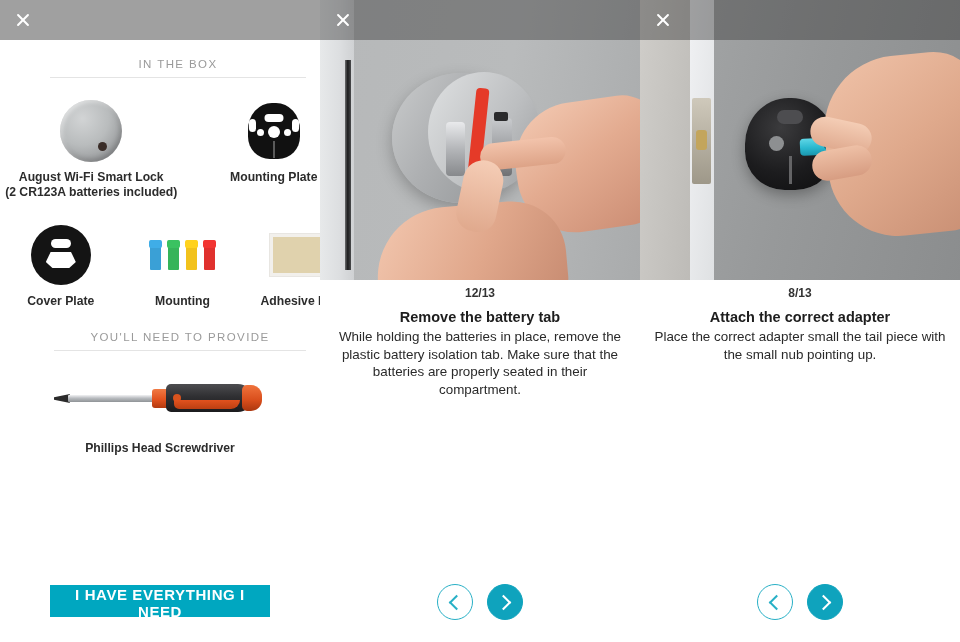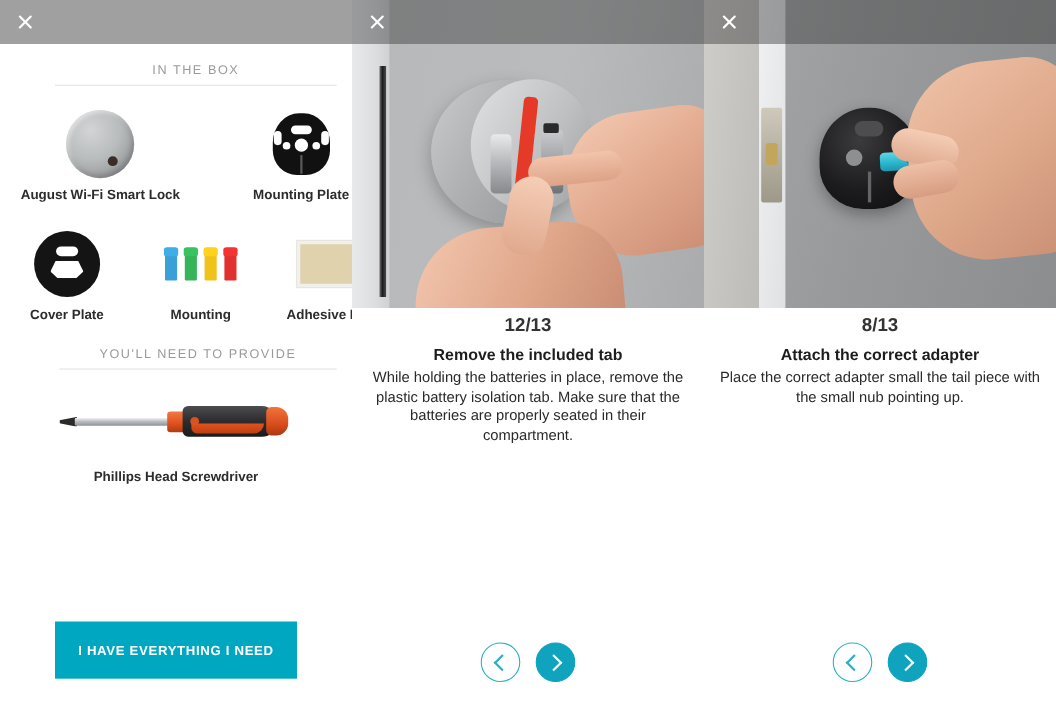--- a/index.html
+++ b/index.html
@@ -273,47 +273,47 @@
     position: absolute;
     left: 188px; top: 2px;
     width: 20px; height: 26px;
     background: linear-gradient(180deg, #f0733c 0%, #d84d1b 60%, #ab370f 100%);
     border-radius: 5px 11px 11px 5px;
   }
 
   .cta {
     position: absolute;
     left: 50px; bottom: 25px;
-    width: 220px; height: 52px;
+    width: 220px; height: 32px;
     background: #00a7c0;
     color: #ffffff;
     border: none;
     font-family: "Liberation Sans", sans-serif;
-    font-size: 12px;
+    font-size: 15px;
     font-weight: bold;
     letter-spacing: 0.6px;
     cursor: pointer;
   }
 
   
   .photo {
     position: absolute;
     top: 0; left: 0;
     width: 320px; height: 280px;
     overflow: hidden;
   }
   .caption-wrap {
     position: absolute;
     top: 280px; left: 0;
     width: 320px;
     text-align: center;
     color: #1d1d1d;
   }
   .step-count {
-    font-size: 17px;
+    font-size: 12px;
     font-weight: bold;
     padding-top: 6px;
     color: #333333;
   }
   .step-title {
     font-size: 14.5px;
     font-weight: bold;
     padding-top: 9px;
   }
   .step-desc {
@@ -572,20 +572,21 @@
         <div class="divider"></div>
       </div>
 
       <div class="grid-row" style="margin-top:14px;">
         <div class="cell">
           <div class="art">
             <div class="lock-knob"></div>
           </div>
           <div class="cap">
             <div>August Wi-Fi Smart Lock</div>
+            <div>(2 CR123A batteries included)</div>
           </div>
         </div>
         <div class="cell">
           <div class="art">
             <div class="mount-plate">
               <div class="wing-l"></div>
                 <div class="wing-r"></div>
               <div class="slot"></div>
                 <div class="hole-c"></div>
               <div class="hole-l"></div>
@@ -666,21 +667,21 @@
       <div class="p1-hand-b"></div>
       <div class="p1-finger2"></div>
     </div>
 
     <div class="topbar shade">
       <div class="close-btn"></div>
     </div>
 
     <div class="caption-wrap">
       <div class="step-count">12/13</div>
-      <div class="step-title">Remove the included tab</div>
+      <div class="step-title">Remove the battery tab</div>
       <div class="step-desc">While holding the batteries in place, remove the plastic battery isolation tab. Make sure that the batteries are properly seated in their compartment.</div>
     </div>
 
     <div class="nav">
       <div class="nav-btn prev">
         <span class="chev left"></span>
       </div>
       <div class="nav-btn next">
         <span class="chev right"></span>
       </div>

